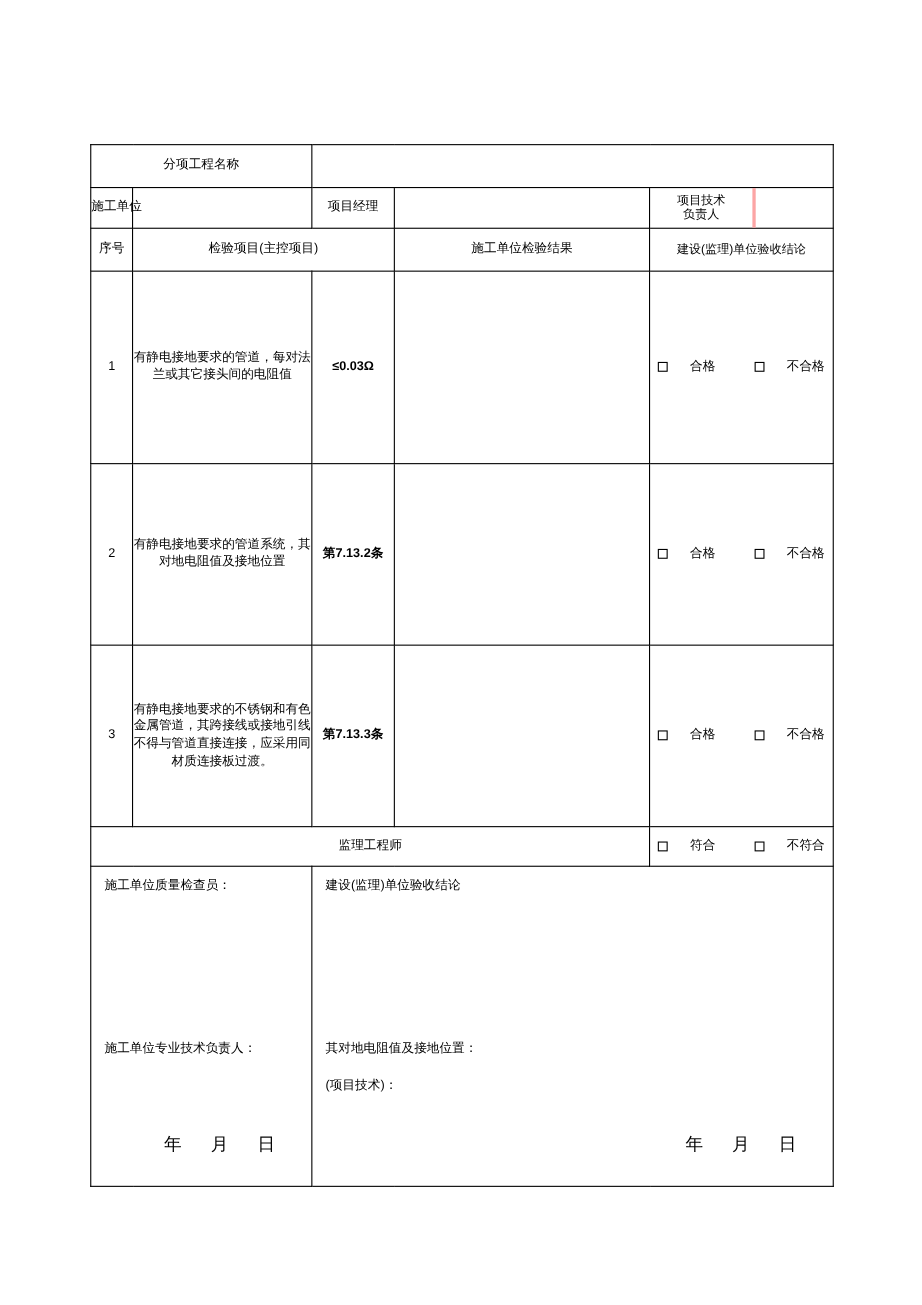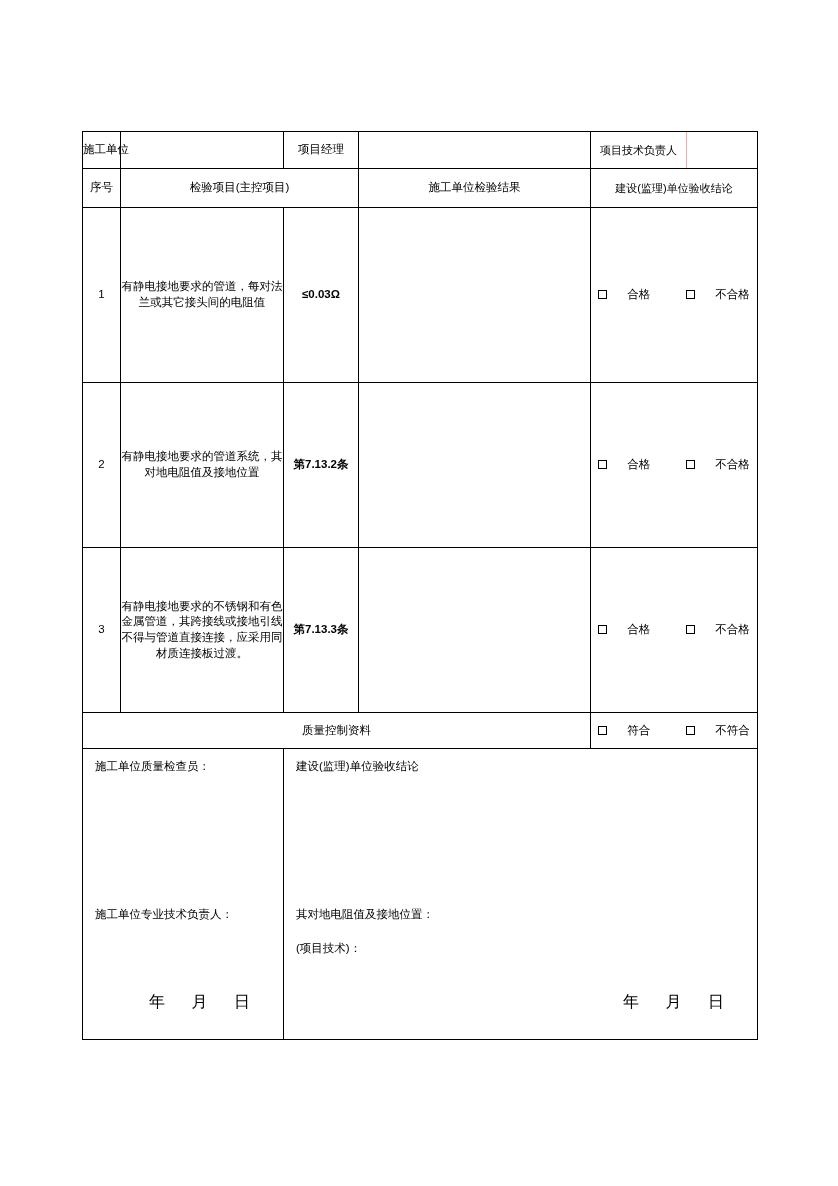--- a/index.html
+++ b/index.html
@@ -146,29 +146,33 @@
   <table class="form">
     <colgroup>
       <col style="width:38px">
       <col style="width:163px">
       <col style="width:75px">
       <col style="width:232px">
       <col style="width:167px">
     </colgroup>
 
     <tbody>
+        <tr>
+      <td class="h1 hdr-cell" colspan="2">分项工程名称</td>
+      <td class="h1" colspan="3"></td>
+    </tr>
 
     <tr>
       <td class="h2 hdr-cell" style="white-space:nowrap">施工单位</td>
       <td class="h2"></td>
       <td class="h2 hdr-cell" style="white-space:nowrap">项目经理</td>
       <td class="h2"></td>
       <td class="h2" style="padding:0">
         <div style="display:flex;height:100%;">
-          <div style="width:96px;display:flex;flex-direction:row;justify-content:center;align-items:center;border-right:1px solid #fca5a5;box-sizing:border-box;">
+          <div style="width:96px;display:flex;flex-direction:column;justify-content:center;align-items:center;border-right:3px solid #fca5a5;box-sizing:border-box;">
             <div class="two-line">项目技术</div>
             <div class="two-line">负责人</div>
           </div>
           <div style="flex:1"></div>
         </div>
       </td>
     </tr>
 
 
     <tr>
@@ -241,21 +245,21 @@
           </span>
           <span class="check-item">
             <span class="box"></span>
             <span>不合格</span>
           </span>
         </div>
       </td>
     </tr>
 
     <tr class="row-qc">
-      <td colspan="4">质量控制资料</td>
+      <td colspan="4">监理工程师</td>
       <td>
         <div class="check-wrap">
           <span class="check-item">
             <span class="box"></span>
             <span>符合</span>
           </span>
           <span class="check-item">
             <span class="box"></span>
             <span>不符合</span>
           </span>

